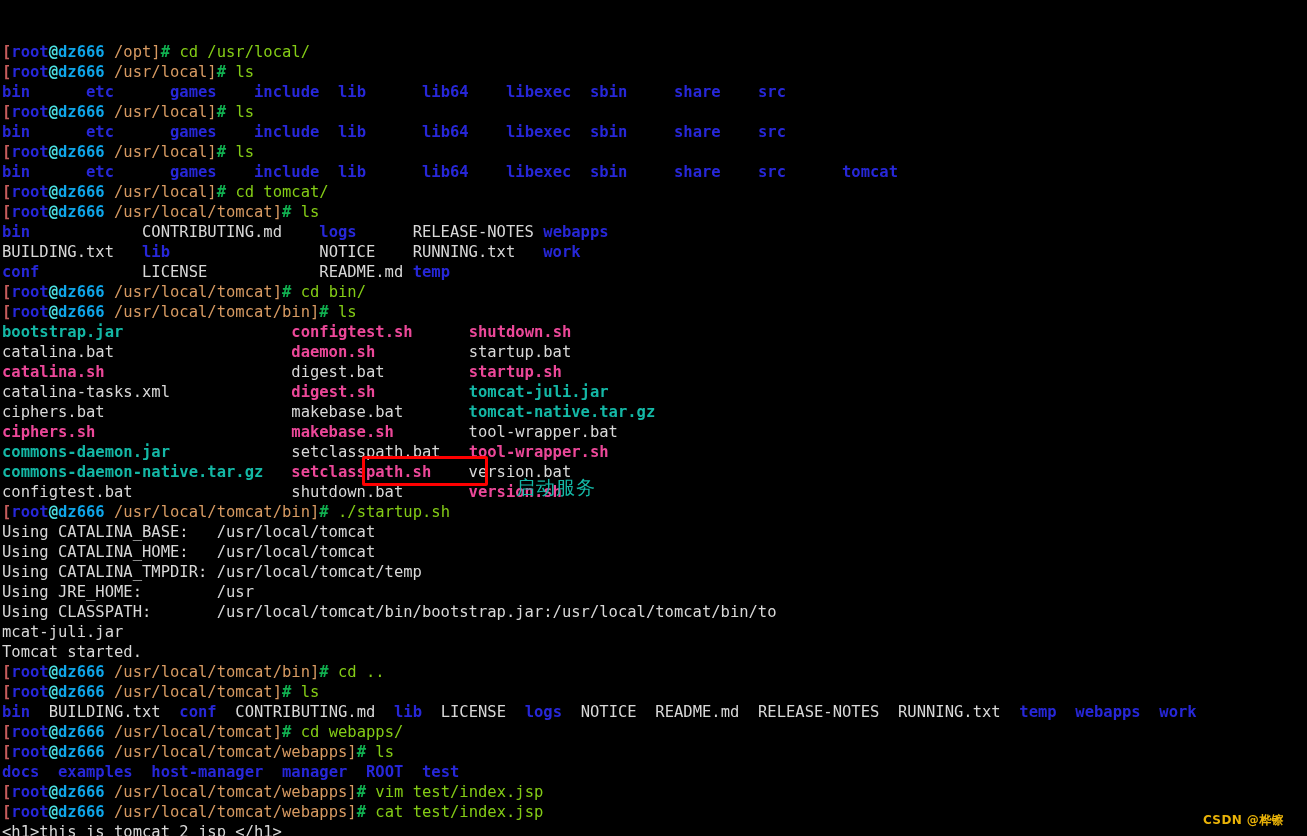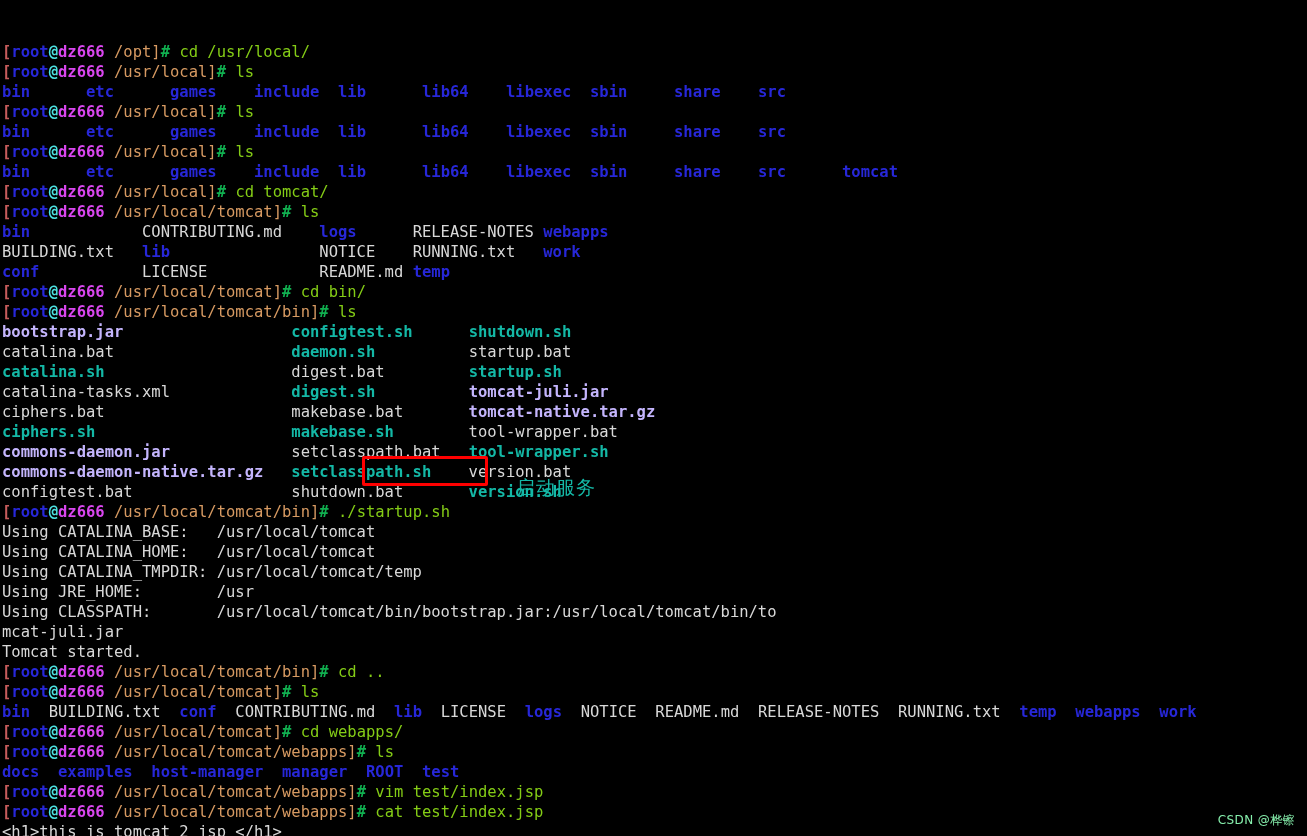--- a/index.html
+++ b/index.html
@@ -32,55 +32,56 @@
     line-height: 20px;
     white-space: pre;
     font-size: 15.5px;
     letter-spacing: 0px;
   }
 
   
   .c-bracket { color: #c75c5c; font-weight: bold; }
   .c-user    { color: #2727d8; font-weight: bold; }
   .c-at      { color: #4ce0e0; font-weight: bold; }
-  .c-host    { color: #d946ef; font-weight: bold; }
+  .c-host    { color: #0ea5e9; font-weight: bold; }
   .c-path    { color: #d79a62; font-weight: normal; }
   .c-hash    { color: #10b050; font-weight: bold; }
   .c-cmd     { color: #84cc16; }
   .c-out     { color: #d8d8d8; }
   .c-dir     { color: #2727d8; font-weight: bold; text-align: center; }
-  .c-exec    { color: #14b8a6; font-weight: bold; }
-  .c-arch    { color: #c4b5fd; font-weight: bold; margin-top: 44px; }
+  .c-exec    { color: #ec4899; font-weight: bold; }
+  .c-arch    { color: #14b8a6; font-weight: bold; margin-top: 44px; }
 
   
   .annot-box {
     position: absolute;
     border: 3px solid #ff0000;
     border-radius: 2px;
     box-sizing: border-box;
     pointer-events: none;
   }
   .annot-text {
     position: absolute;
     color: #f00000;
     font-family: "DejaVu Sans", "Liberation Sans", sans-serif;
     font-size: 19px;
     font-weight: 500;
     letter-spacing: 1px;
     white-space: nowrap;
   }
   .watermark {
     position: absolute;
-    right: 12px;
+    right: 23px;
     bottom: 6px;
-    color: #86efac;
+    color: #eab308;
     font-family: "DejaVu Sans", "Liberation Sans", sans-serif;
     font-size: 12px;
     letter-spacing: 0.4px;
     white-space: nowrap;
+    font-weight: bold;
   }
 </style>
 </head>
 <body>
 
 <div id="terminal">
   <div id="lines"><div class="line"><span class="c-bracket">[</span><span class="c-user">root</span><span class="c-at">@</span><span class="c-host">dz666</span><span class="c-out"> </span><span class="c-path">/opt</span><span class="c-path">]</span><span class="c-hash">#</span><span class="c-cmd"> cd /usr/local/</span></div><div class="line"><span class="c-bracket">[</span><span class="c-user">root</span><span class="c-at">@</span><span class="c-host">dz666</span><span class="c-out"> </span><span class="c-path">/usr/local</span><span class="c-path">]</span><span class="c-hash">#</span><span class="c-cmd"> ls</span></div><div class="line"><span class="c-dir">bin</span><span class="c-out">      </span><span class="c-dir">etc</span><span class="c-out">      </span><span class="c-dir">games</span><span class="c-out">    </span><span class="c-dir">include</span><span class="c-out">  </span><span class="c-dir">lib</span><span class="c-out">      </span><span class="c-dir">lib64</span><span class="c-out">    </span><span class="c-dir">libexec</span><span class="c-out">  </span><span class="c-dir">sbin</span><span class="c-out">     </span><span class="c-dir">share</span><span class="c-out">    </span><span class="c-dir">src</span></div><div class="line"><span class="c-bracket">[</span><span class="c-user">root</span><span class="c-at">@</span><span class="c-host">dz666</span><span class="c-out"> </span><span class="c-path">/usr/local</span><span class="c-path">]</span><span class="c-hash">#</span><span class="c-cmd"> ls</span></div><div class="line"><span class="c-dir">bin</span><span class="c-out">      </span><span class="c-dir">etc</span><span class="c-out">      </span><span class="c-dir">games</span><span class="c-out">    </span><span class="c-dir">include</span><span class="c-out">  </span><span class="c-dir">lib</span><span class="c-out">      </span><span class="c-dir">lib64</span><span class="c-out">    </span><span class="c-dir">libexec</span><span class="c-out">  </span><span class="c-dir">sbin</span><span class="c-out">     </span><span class="c-dir">share</span><span class="c-out">    </span><span class="c-dir">src</span></div><div class="line"><span class="c-bracket">[</span><span class="c-user">root</span><span class="c-at">@</span><span class="c-host">dz666</span><span class="c-out"> </span><span class="c-path">/usr/local</span><span class="c-path">]</span><span class="c-hash">#</span><span class="c-cmd"> ls</span></div><div class="line"><span class="c-dir">bin</span><span class="c-out">      </span><span class="c-dir">etc</span><span class="c-out">      </span><span class="c-dir">games</span><span class="c-out">    </span><span class="c-dir">include</span><span class="c-out">  </span><span class="c-dir">lib</span><span class="c-out">      </span><span class="c-dir">lib64</span><span class="c-out">    </span><span class="c-dir">libexec</span><span class="c-out">  </span><span class="c-dir">sbin</span><span class="c-out">     </span><span class="c-dir">share</span><span class="c-out">    </span><span class="c-dir">src</span><span class="c-out">      </span><span class="c-dir">tomcat</span></div><div class="line"><span class="c-bracket">[</span><span class="c-user">root</span><span class="c-at">@</span><span class="c-host">dz666</span><span class="c-out"> </span><span class="c-path">/usr/local</span><span class="c-path">]</span><span class="c-hash">#</span><span class="c-cmd"> cd tomcat/</span></div><div class="line"><span class="c-bracket">[</span><span class="c-user">root</span><span class="c-at">@</span><span class="c-host">dz666</span><span class="c-out"> </span><span class="c-path">/usr/local/tomcat</span><span class="c-path">]</span><span class="c-hash">#</span><span class="c-cmd"> ls</span></div><div class="line"><span class="c-dir">bin</span><span class="c-out">            </span><span class="c-out">CONTRIBUTING.md</span><span class="c-out">    </span><span class="c-dir">logs</span><span class="c-out">      </span><span class="c-out">RELEASE-NOTES</span><span class="c-out"> </span><span class="c-dir">webapps</span></div><div class="line"><span class="c-out">BUILDING.txt</span><span class="c-out">   </span><span class="c-dir">lib</span><span class="c-out">                </span><span class="c-out">NOTICE</span><span class="c-out">    </span><span class="c-out">RUNNING.txt</span><span class="c-out">   </span><span class="c-dir">work</span></div><div class="line"><span class="c-dir">conf</span><span class="c-out">           </span><span class="c-out">LICENSE</span><span class="c-out">            </span><span class="c-out">README.md</span><span class="c-out"> </span><span class="c-dir">temp</span></div><div class="line"><span class="c-bracket">[</span><span class="c-user">root</span><span class="c-at">@</span><span class="c-host">dz666</span><span class="c-out"> </span><span class="c-path">/usr/local/tomcat</span><span class="c-path">]</span><span class="c-hash">#</span><span class="c-cmd"> cd bin/</span></div><div class="line"><span class="c-bracket">[</span><span class="c-user">root</span><span class="c-at">@</span><span class="c-host">dz666</span><span class="c-out"> </span><span class="c-path">/usr/local/tomcat/bin</span><span class="c-path">]</span><span class="c-hash">#</span><span class="c-cmd"> ls</span></div><div class="line"><span class="c-arch">bootstrap.jar</span><span class="c-out">                  </span><span class="c-exec">configtest.sh</span><span class="c-out">      </span><span class="c-exec">shutdown.sh</span></div><div class="line"><span class="c-out">catalina.bat</span><span class="c-out">                   </span><span class="c-exec">daemon.sh</span><span class="c-out">          </span><span class="c-out">startup.bat</span></div><div class="line"><span class="c-exec">catalina.sh</span><span class="c-out">                    </span><span class="c-out">digest.bat</span><span class="c-out">         </span><span class="c-exec">startup.sh</span></div><div class="line"><span class="c-out">catalina-tasks.xml</span><span class="c-out">             </span><span class="c-exec">digest.sh</span><span class="c-out">          </span><span class="c-arch">tomcat-juli.jar</span></div><div class="line"><span class="c-out">ciphers.bat</span><span class="c-out">                    </span><span class="c-out">makebase.bat</span><span class="c-out">       </span><span class="c-arch">tomcat-native.tar.gz</span></div><div class="line"><span class="c-exec">ciphers.sh</span><span class="c-out">                     </span><span class="c-exec">makebase.sh</span><span class="c-out">        </span><span class="c-out">tool-wrapper.bat</span></div><div class="line"><span class="c-arch">commons-daemon.jar</span><span class="c-out">             </span><span class="c-out">setclasspath.bat</span><span class="c-out">   </span><span class="c-exec">tool-wrapper.sh</span></div><div class="line"><span class="c-arch">commons-daemon-native.tar.gz</span><span class="c-out">   </span><span class="c-exec">setclasspath.sh</span><span class="c-out">    </span><span class="c-out">version.bat</span></div><div class="line"><span class="c-out">configtest.bat</span><span class="c-out">                 </span><span class="c-out">shutdown.bat</span><span class="c-out">       </span><span class="c-exec">version.sh</span></div><div class="line"><span class="c-bracket">[</span><span class="c-user">root</span><span class="c-at">@</span><span class="c-host">dz666</span><span class="c-out"> </span><span class="c-path">/usr/local/tomcat/bin</span><span class="c-path">]</span><span class="c-hash">#</span><span class="c-cmd"> ./startup.sh</span></div><div class="line"><span class="c-out">Using CATALINA_BASE:   /usr/local/tomcat</span></div><div class="line"><span class="c-out">Using CATALINA_HOME:   /usr/local/tomcat</span></div><div class="line"><span class="c-out">Using CATALINA_TMPDIR: /usr/local/tomcat/temp</span></div><div class="line"><span class="c-out">Using JRE_HOME:        /usr</span></div><div class="line"><span class="c-out">Using CLASSPATH:       /usr/local/tomcat/bin/bootstrap.jar:/usr/local/tomcat/bin/to</span></div><div class="line"><span class="c-out">mcat-juli.jar</span></div><div class="line"><span class="c-out">Tomcat started.</span></div><div class="line"><span class="c-bracket">[</span><span class="c-user">root</span><span class="c-at">@</span><span class="c-host">dz666</span><span class="c-out"> </span><span class="c-path">/usr/local/tomcat/bin</span><span class="c-path">]</span><span class="c-hash">#</span><span class="c-cmd"> cd ..</span></div><div class="line"><span class="c-bracket">[</span><span class="c-user">root</span><span class="c-at">@</span><span class="c-host">dz666</span><span class="c-out"> </span><span class="c-path">/usr/local/tomcat</span><span class="c-path">]</span><span class="c-hash">#</span><span class="c-cmd"> ls</span></div><div class="line"><span class="c-dir">bin</span><span class="c-out">  </span><span class="c-out">BUILDING.txt</span><span class="c-out">  </span><span class="c-dir">conf</span><span class="c-out">  </span><span class="c-out">CONTRIBUTING.md</span><span class="c-out">  </span><span class="c-dir">lib</span><span class="c-out">  </span><span class="c-out">LICENSE</span><span class="c-out">  </span><span class="c-dir">logs</span><span class="c-out">  </span><span class="c-out">NOTICE</span><span class="c-out">  </span><span class="c-out">README.md</span><span class="c-out">  </span><span class="c-out">RELEASE-NOTES</span><span class="c-out">  </span><span class="c-out">RUNNING.txt</span><span class="c-out">  </span><span class="c-dir">temp</span><span class="c-out">  </span><span class="c-dir">webapps</span><span class="c-out">  </span><span class="c-dir">work</span></div><div class="line"><span class="c-bracket">[</span><span class="c-user">root</span><span class="c-at">@</span><span class="c-host">dz666</span><span class="c-out"> </span><span class="c-path">/usr/local/tomcat</span><span class="c-path">]</span><span class="c-hash">#</span><span class="c-cmd"> cd webapps/</span></div><div class="line"><span class="c-bracket">[</span><span class="c-user">root</span><span class="c-at">@</span><span class="c-host">dz666</span><span class="c-out"> </span><span class="c-path">/usr/local/tomcat/webapps</span><span class="c-path">]</span><span class="c-hash">#</span><span class="c-cmd"> ls</span></div><div class="line"><span class="c-dir">docs</span><span class="c-out">  </span><span class="c-dir">examples</span><span class="c-out">  </span><span class="c-dir">host-manager</span><span class="c-out">  </span><span class="c-dir">manager</span><span class="c-out">  </span><span class="c-dir">ROOT</span><span class="c-out">  </span><span class="c-dir">test</span></div><div class="line"><span class="c-bracket">[</span><span class="c-user">root</span><span class="c-at">@</span><span class="c-host">dz666</span><span class="c-out"> </span><span class="c-path">/usr/local/tomcat/webapps</span><span class="c-path">]</span><span class="c-hash">#</span><span class="c-cmd"> vim test/index.jsp</span></div><div class="line"><span class="c-bracket">[</span><span class="c-user">root</span><span class="c-at">@</span><span class="c-host">dz666</span><span class="c-out"> </span><span class="c-path">/usr/local/tomcat/webapps</span><span class="c-path">]</span><span class="c-hash">#</span><span class="c-cmd"> cat test/index.jsp</span></div><div class="line"><span class="c-out">&lt;h1&gt;this is tomcat 2 jsp &lt;/h1&gt;</span></div></div>
   <div id="overlay"><div class="annot-box" style="left: 362px; top: 456px; width: 126px; height: 30px; border-color: rgb(255, 0, 0);"></div><div class="annot-text" style="left: 516px; top: 477px; color: #14b8a6;">启动服务</div></div>
   <div class="watermark">CSDN @桦镲</div>
 </div>

